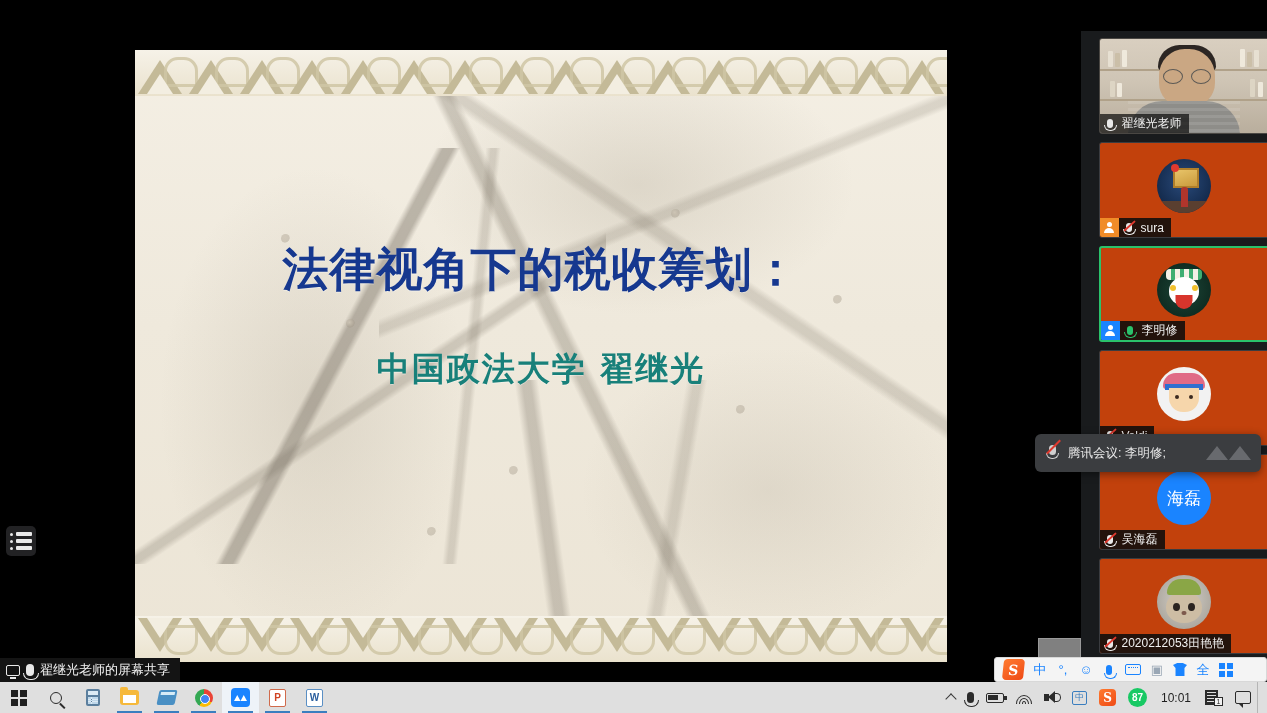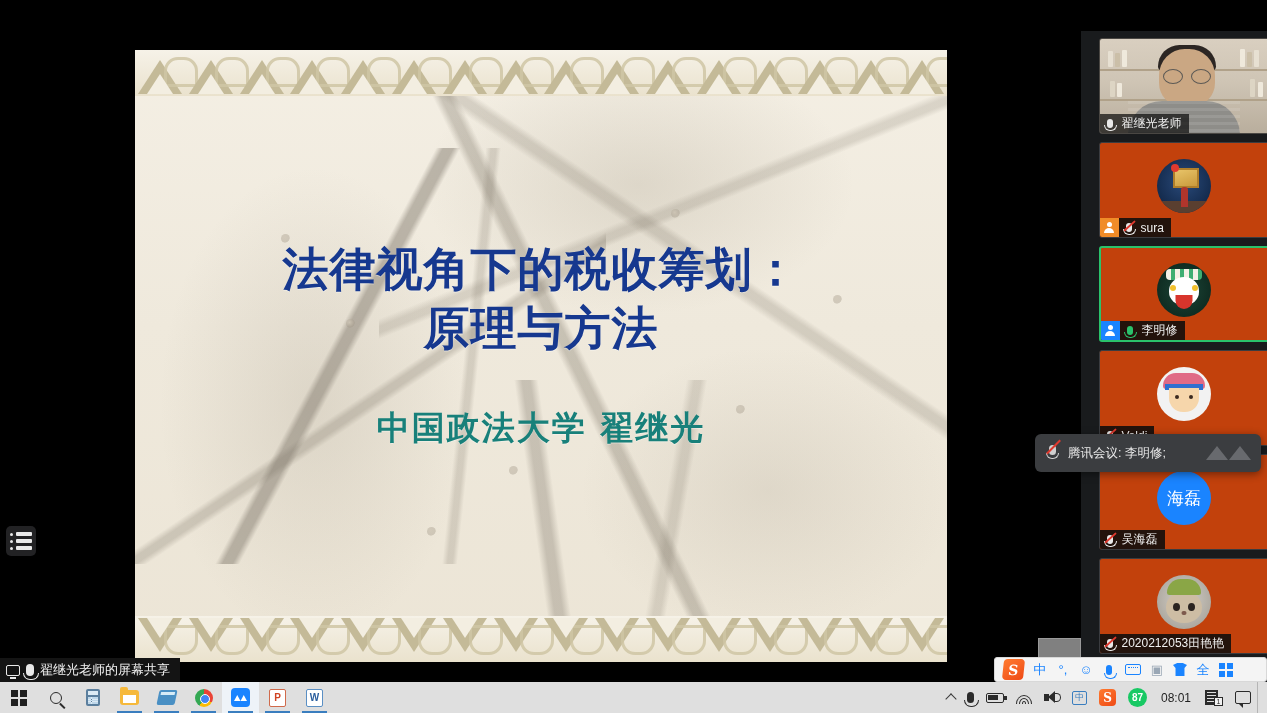--- a/index.html
+++ b/index.html
@@ -125,21 +125,20 @@
   .slide-text {
     position:absolute; left:0; right:0; top:0; bottom:0;
     display:flex; flex-direction:column; align-items:center;
   }
   .slide-title {
     margin-top: 190px;
     font-family: "DejaVu Serif", "Liberation Serif", serif;
     font-weight: 700;
     font-size: 46px; line-height: 1.28;
     color: #16388f;
-    text-align: center;
     letter-spacing: 1px;
     text-shadow: 0 1px 0 rgba(255,255,255,.35);
   }
   .slide-subtitle {
     margin-top: 48px;
     font-family: "DejaVu Serif", "Liberation Serif", serif;
     font-weight: 700;
     font-size: 33px;
     color: #18807a;
     letter-spacing: 2px;
@@ -533,21 +532,20 @@
               </div>
               <div class="tri">
                 <span class="tri-knot"></span>
               </div>
             </div>
         </div>
 
         <div class="slide-text">
           <div class="slide-title">
             <div>法律视角下的税收筹划：</div>
-            <div>原理与方法</div>
           </div>
           <div class="slide-subtitle">中国政法大学 翟继光</div>
         </div>
       </div>
 
       <div class="stage-grayblock"></div>
 
       <div class="share-banner">
         <span class="ic">
             <span class="screen-ic"></span>
@@ -780,21 +778,21 @@
         </div>
       <div class="tr-item">
           <span class="ime-tray">中</span>
         </div>
       <div class="tr-item">
           <span class="sogou-tray">S</span>
         </div>
       <div class="tr-item">
           <span class="score-badge">87</span>
         </div>
-      <div class="clock">08:01</div>
+      <div class="clock">10:01</div>
       <div class="tr-item">
         <span class="notif-stack">
           <span class="p1"></span>
             <span class="p2">1</span>
         </span>
       </div>
       <div class="tr-item">
           <span class="action-center"></span>
         </div>
       <div class="show-desktop"></div>

